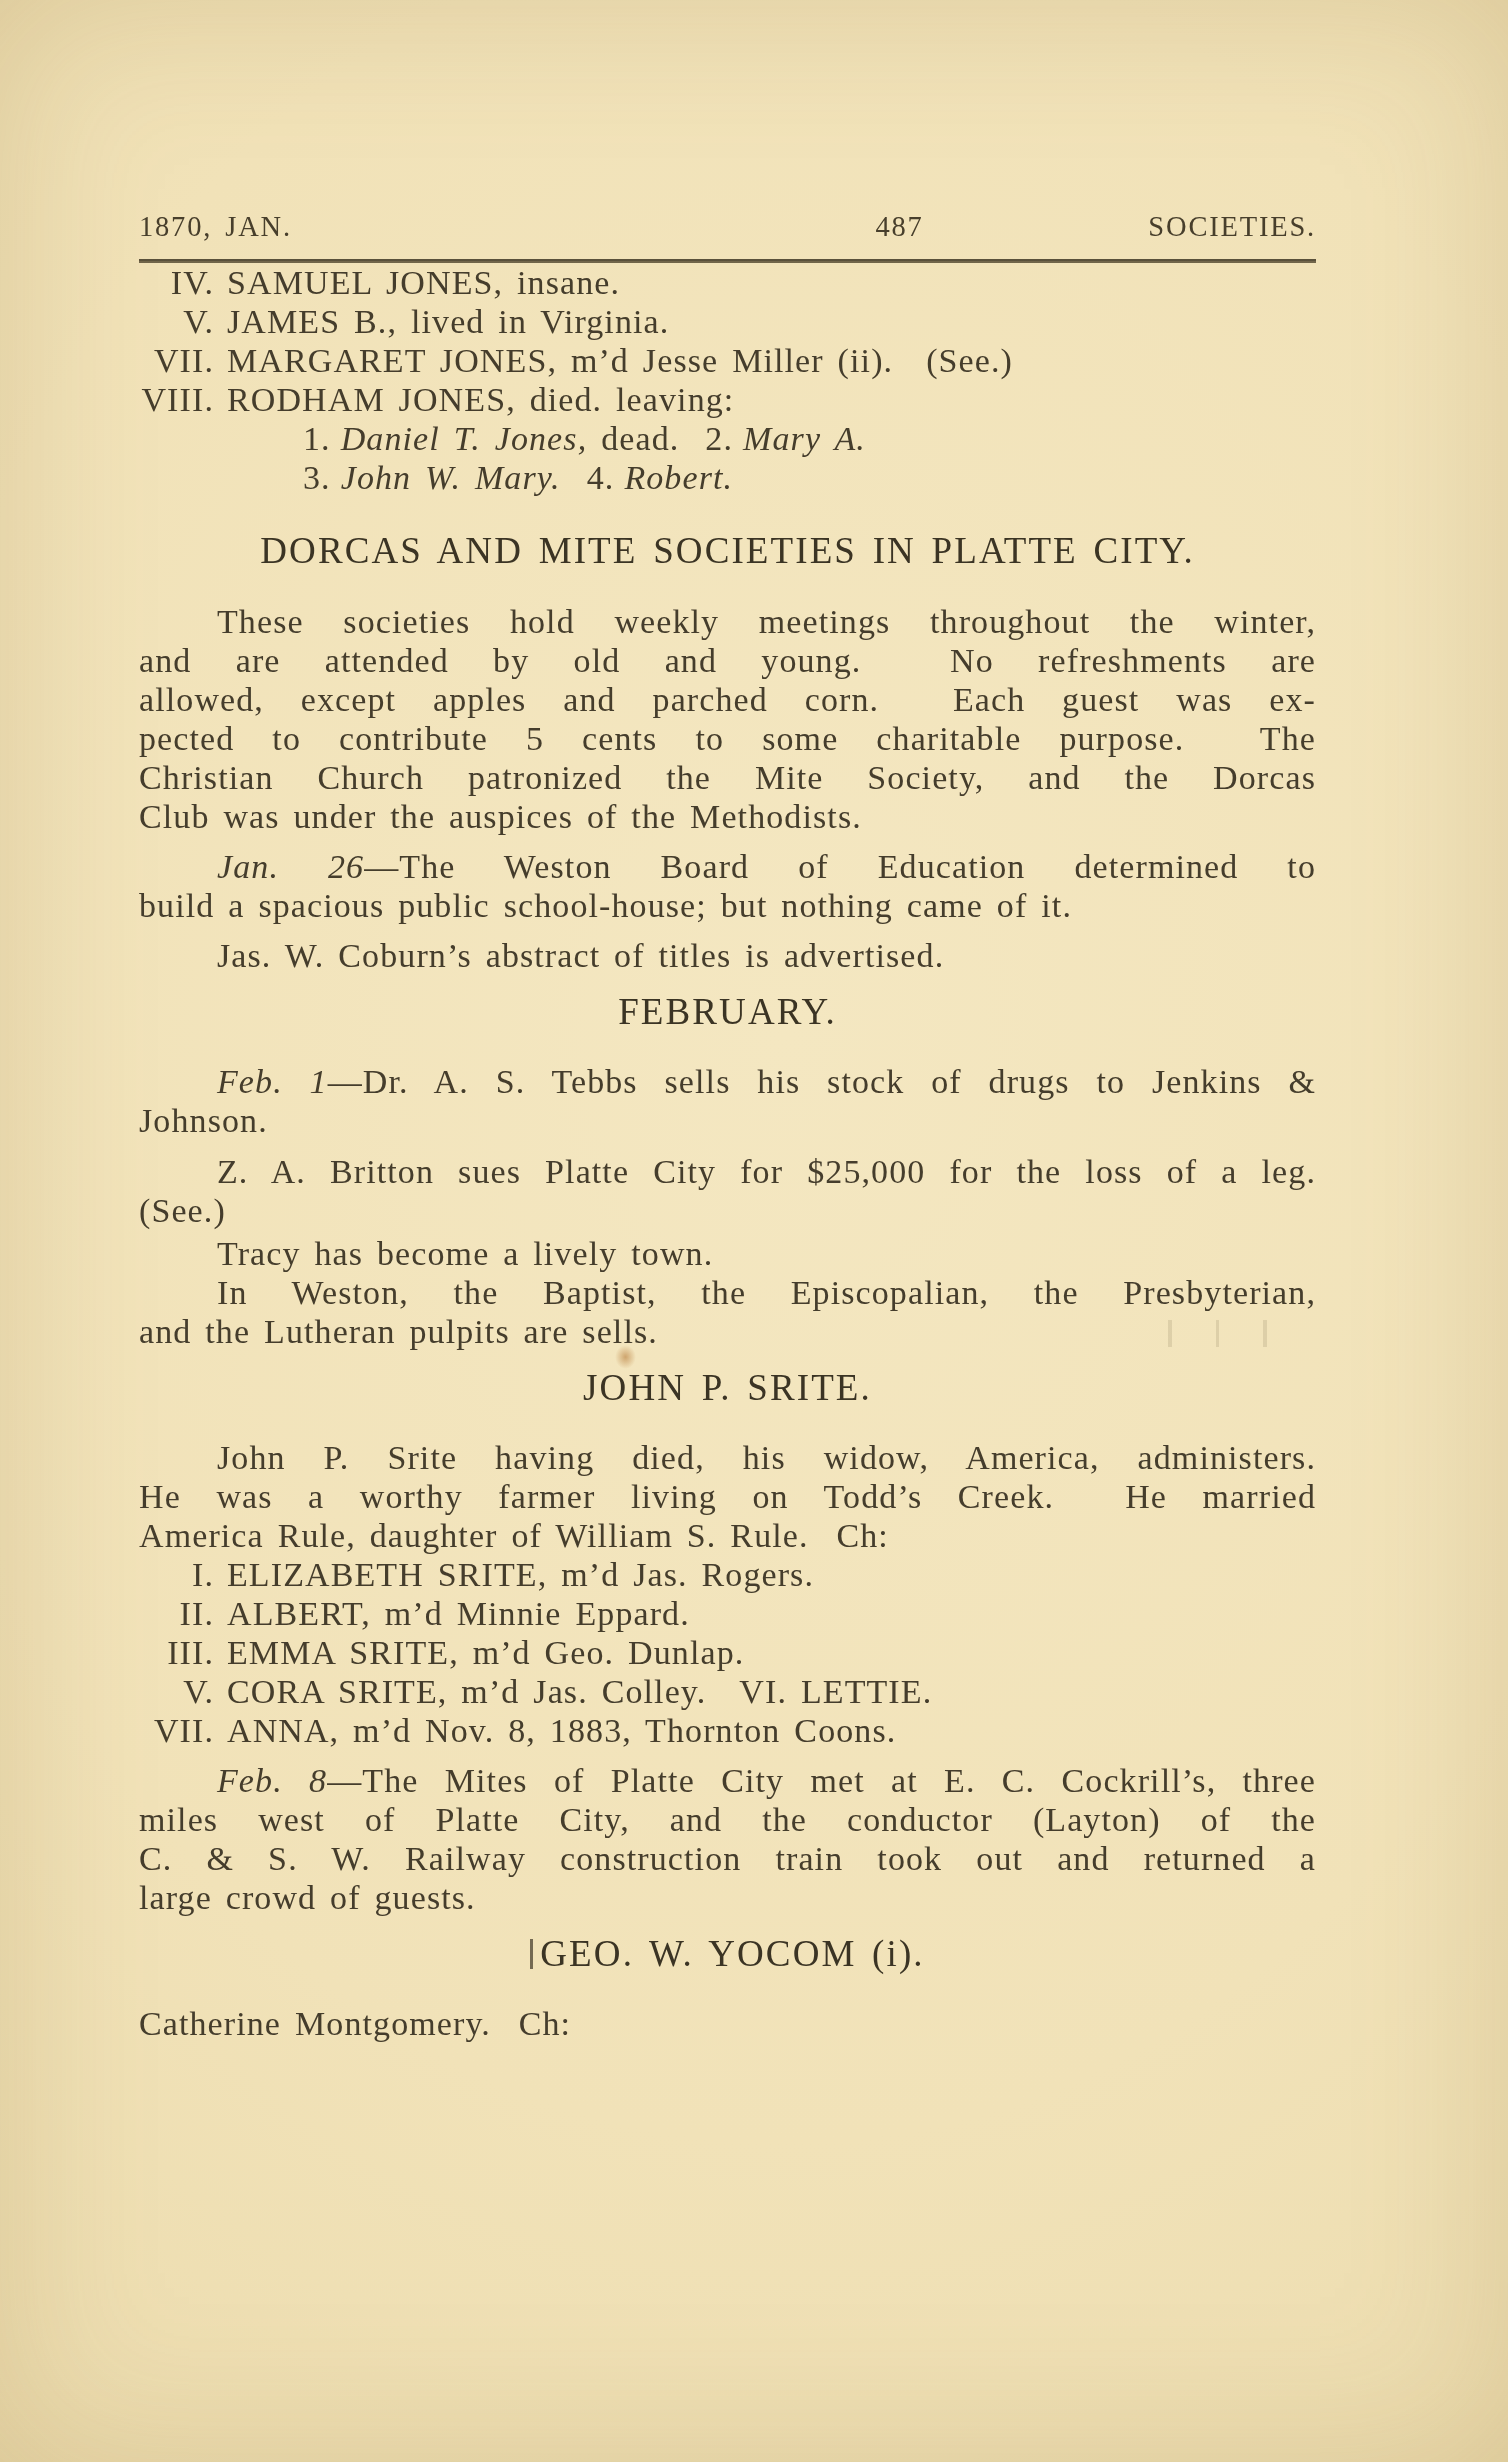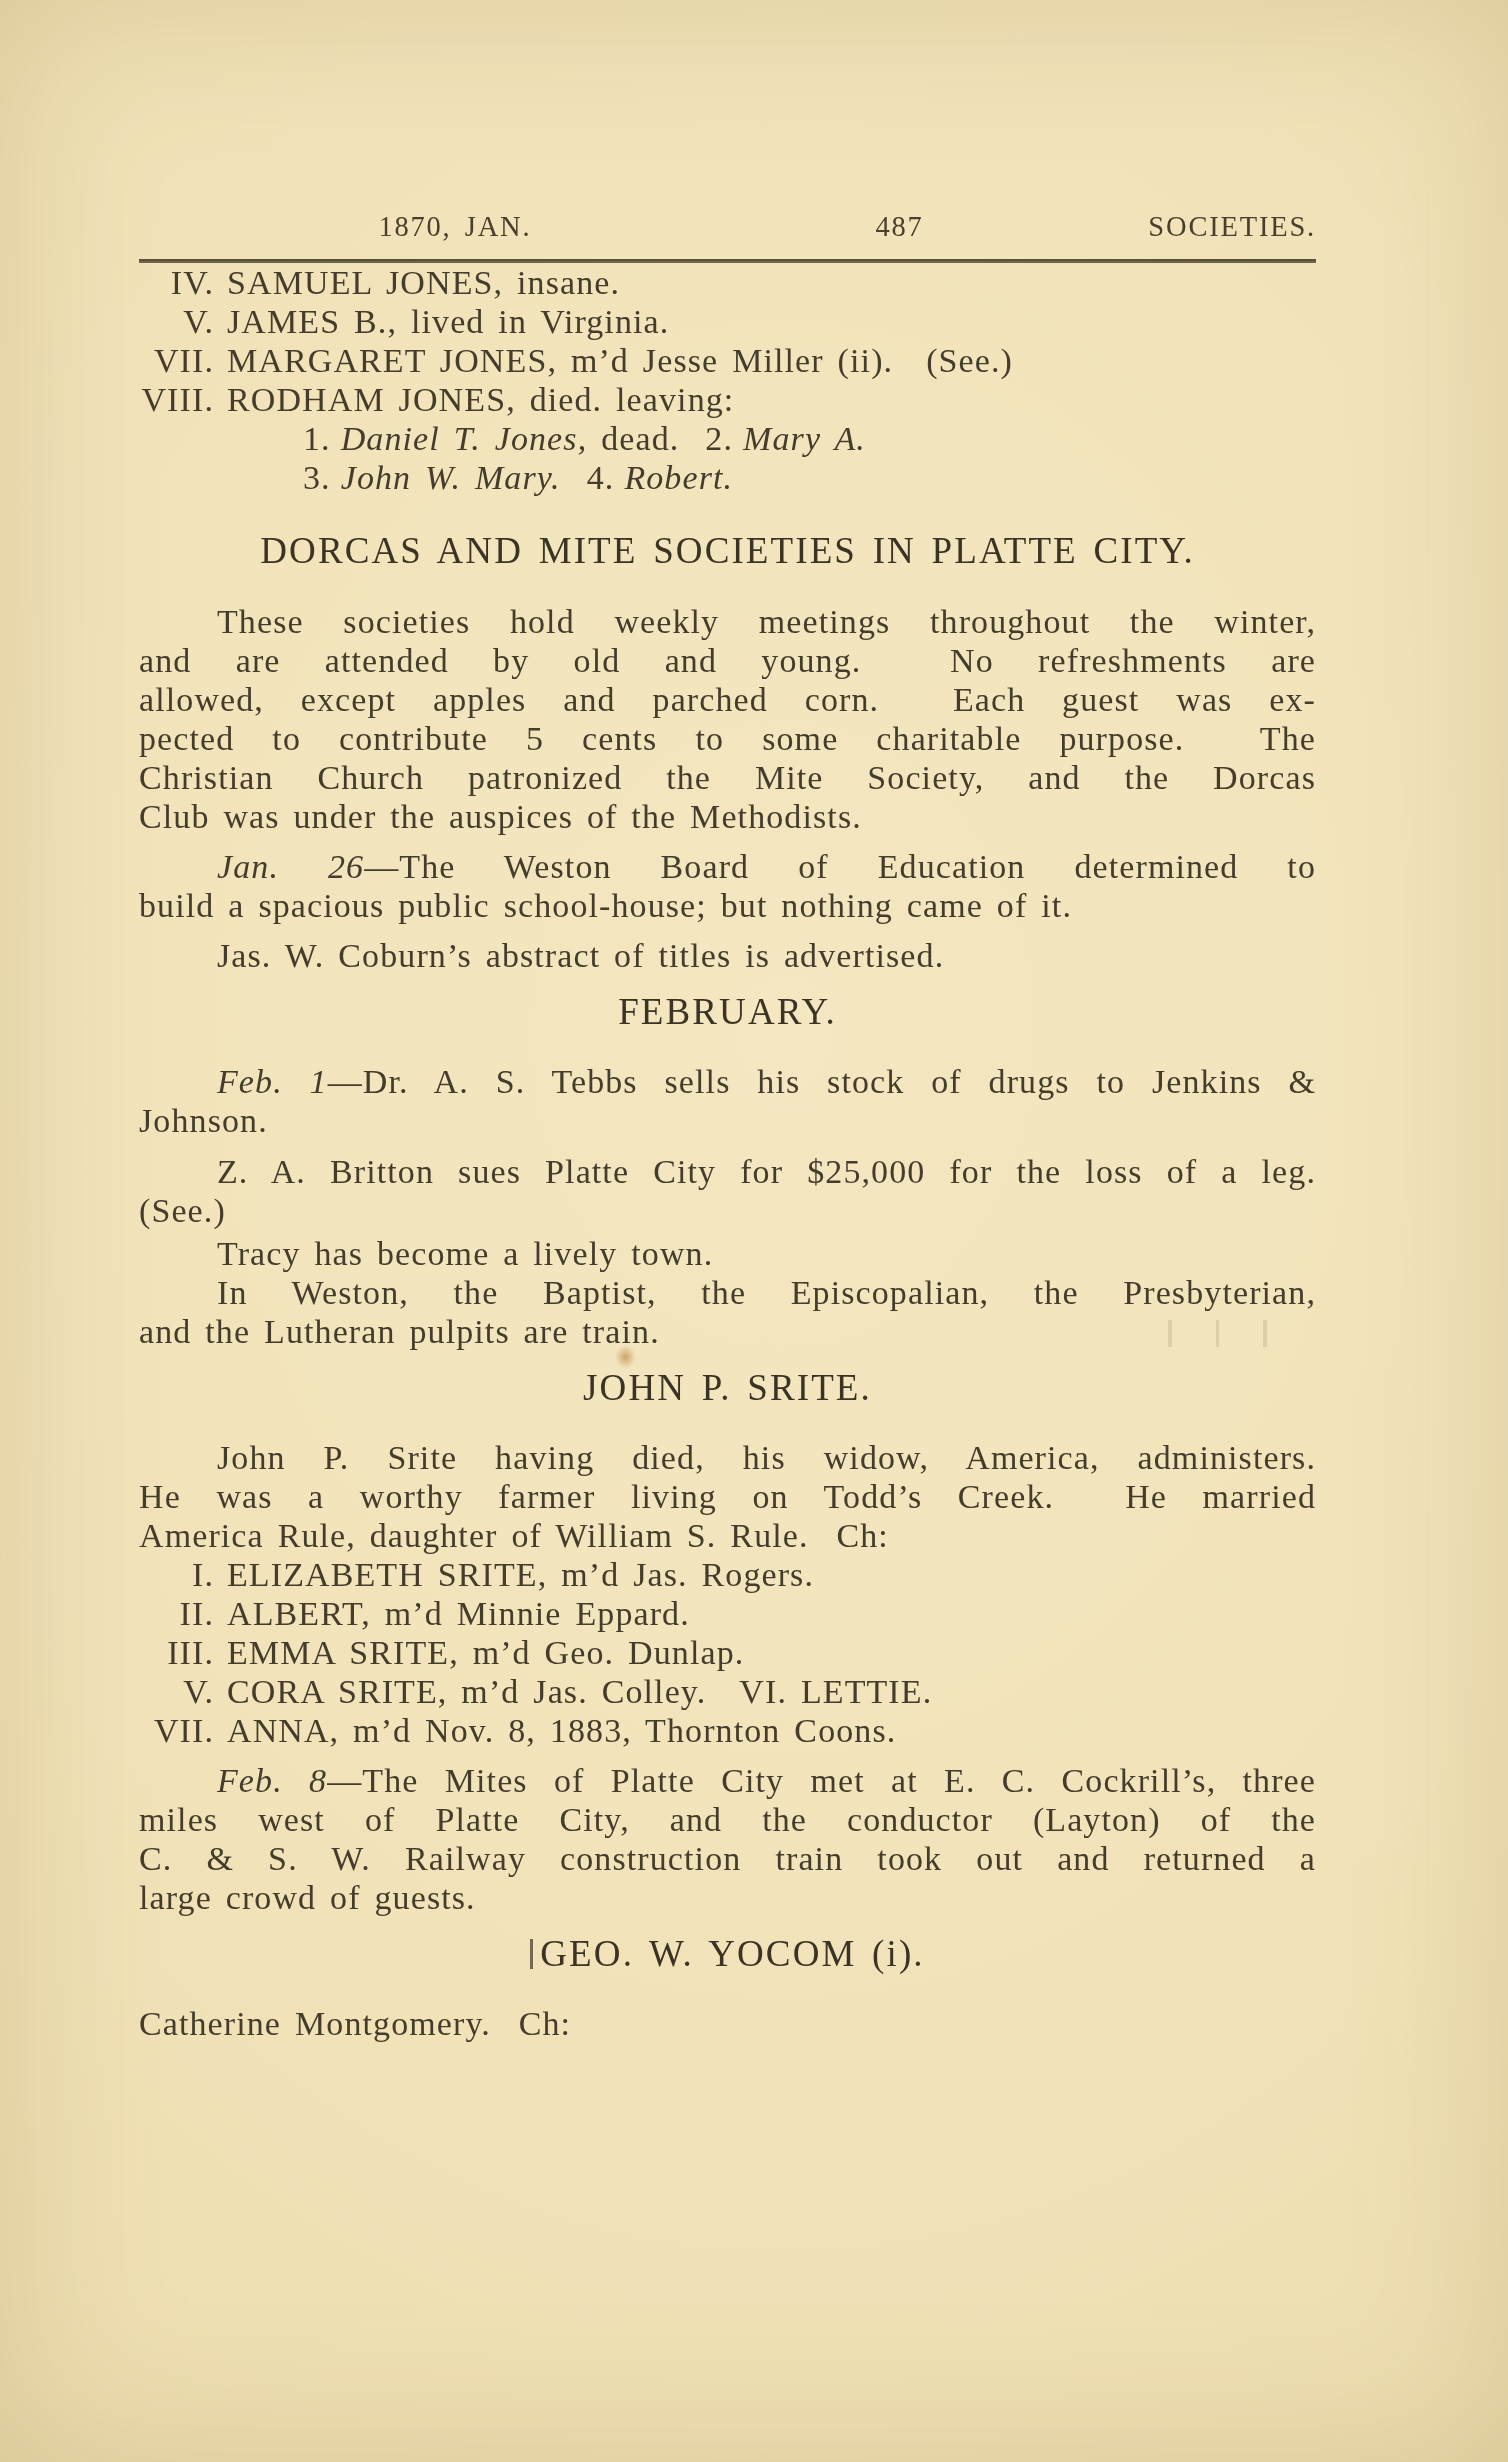--- a/index.html
+++ b/index.html
@@ -23,21 +23,21 @@
   
   .header-row {
     padding-top: 211px;
     display: flex;
     align-items: baseline;
     font-size: 28.5px;
     letter-spacing: 1.8px;
     color: #483f2c;
     line-height: 31px;
   }
-  .hdr-cell { flex: 1; text-align: right; }
+  .hdr-cell { flex: 1; }
   .hdr-center { text-align: right; }
   .hdr-right { text-align: right; }
   .rule {
     margin-top: 17px;
     height: 3.6px;
     background: linear-gradient(#3f3724 0 40%, #c9b47f 40% 55%, #5a4f36 55% 100%);
     opacity: 0.85;
   }
 
   
@@ -166,21 +166,21 @@
       <div class="pline j ind">Z. A. Britton sues Platte City for $25,000 for the loss of a leg.</div>
       <div class="pline">(See.)</div>
     </div>
 
     <div class="para mt-s">
       <div class="pline ind">Tracy has become a lively town.</div>
     </div>
 
     <div class="para">
       <div class="pline j ind">In Weston, the Baptist, the Episcopalian, the Presbyterian,</div>
-      <div class="pline">and the Lutheran pulpits are train.</div>
+      <div class="pline">and the Lutheran pulpits are sells.</div>
     </div>
 
     <div class="heading">JOHN P. SRITE.</div>
 
     <div class="para">
       <div class="pline j ind">John P. Srite having died, his widow, America, administers.</div>
       <div class="pline j">He was a worthy farmer living on Todd’s Creek.&nbsp; He married</div>
       <div class="pline">America Rule, daughter of William S. Rule.&nbsp; Ch:</div>
     </div>
 

